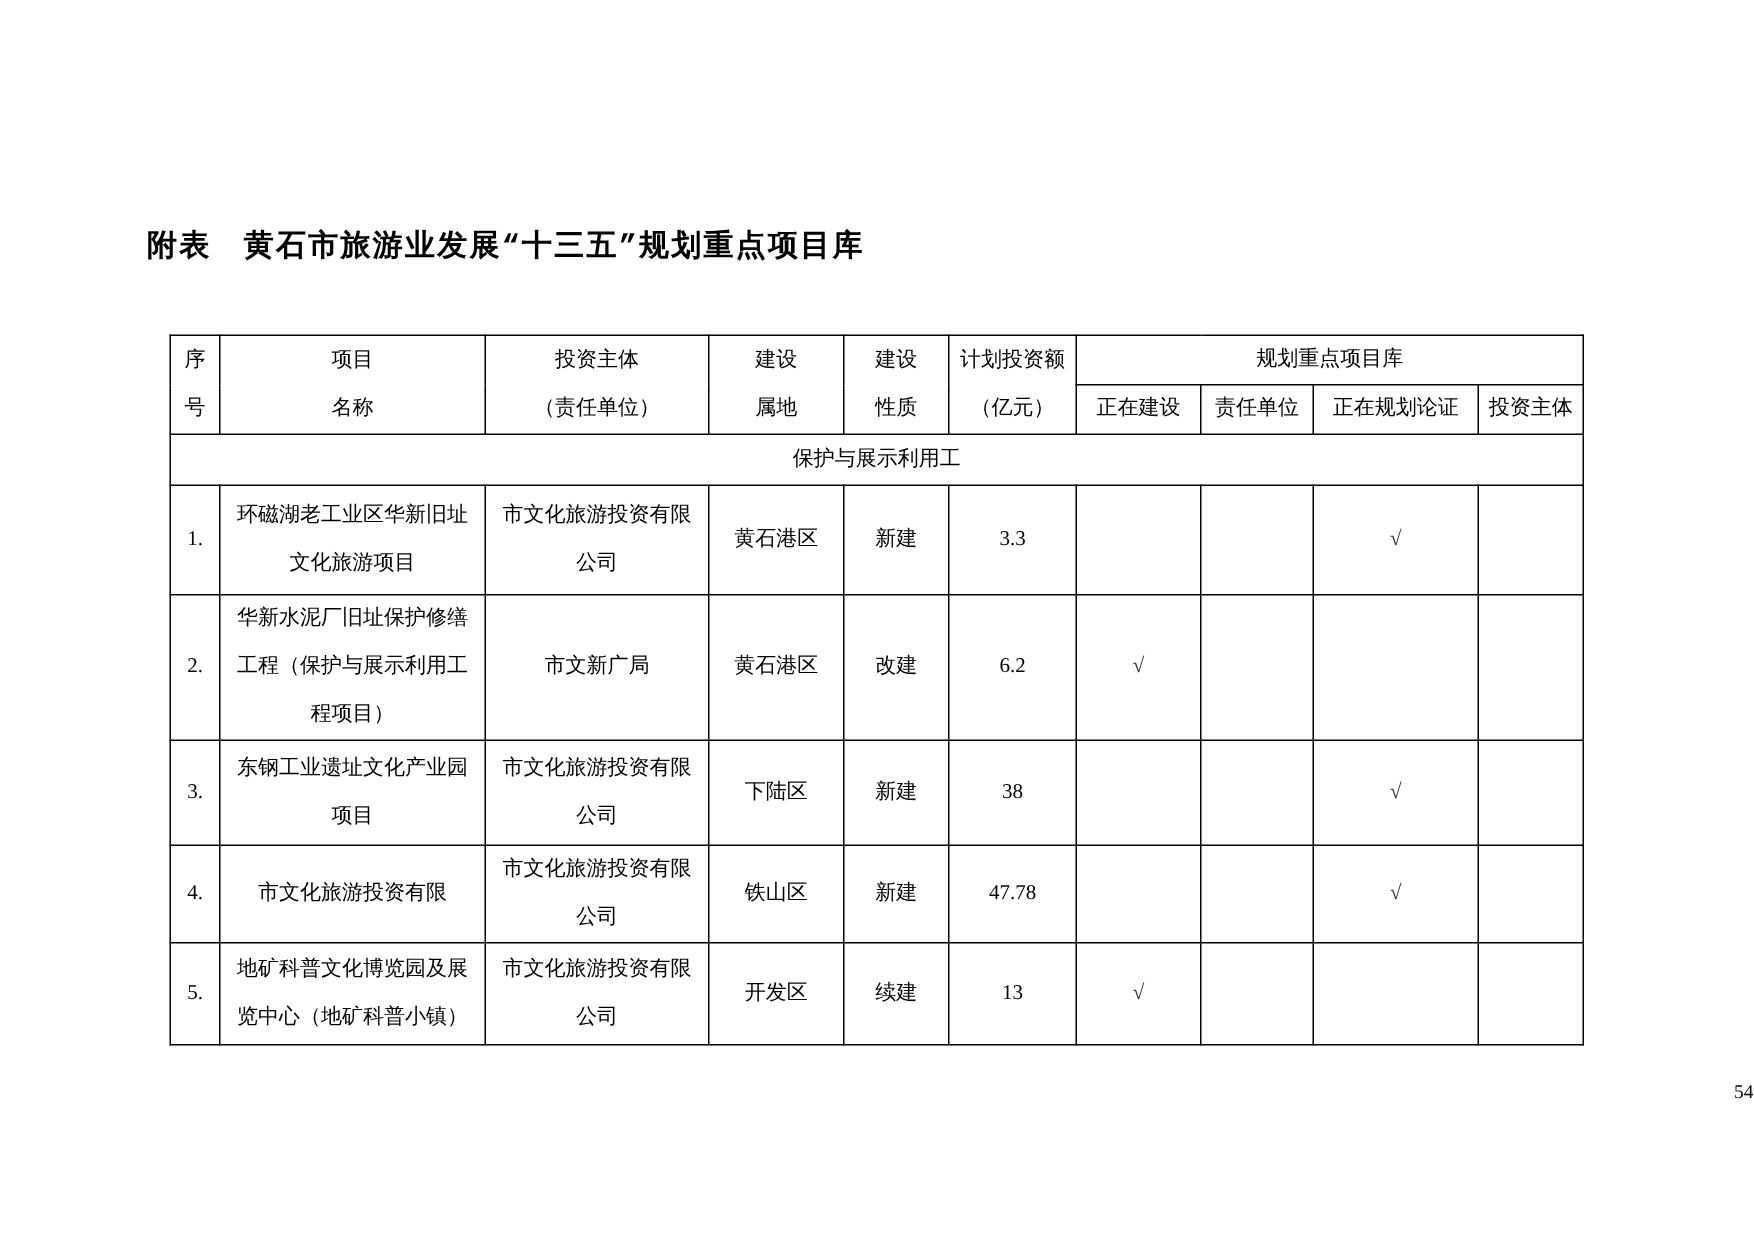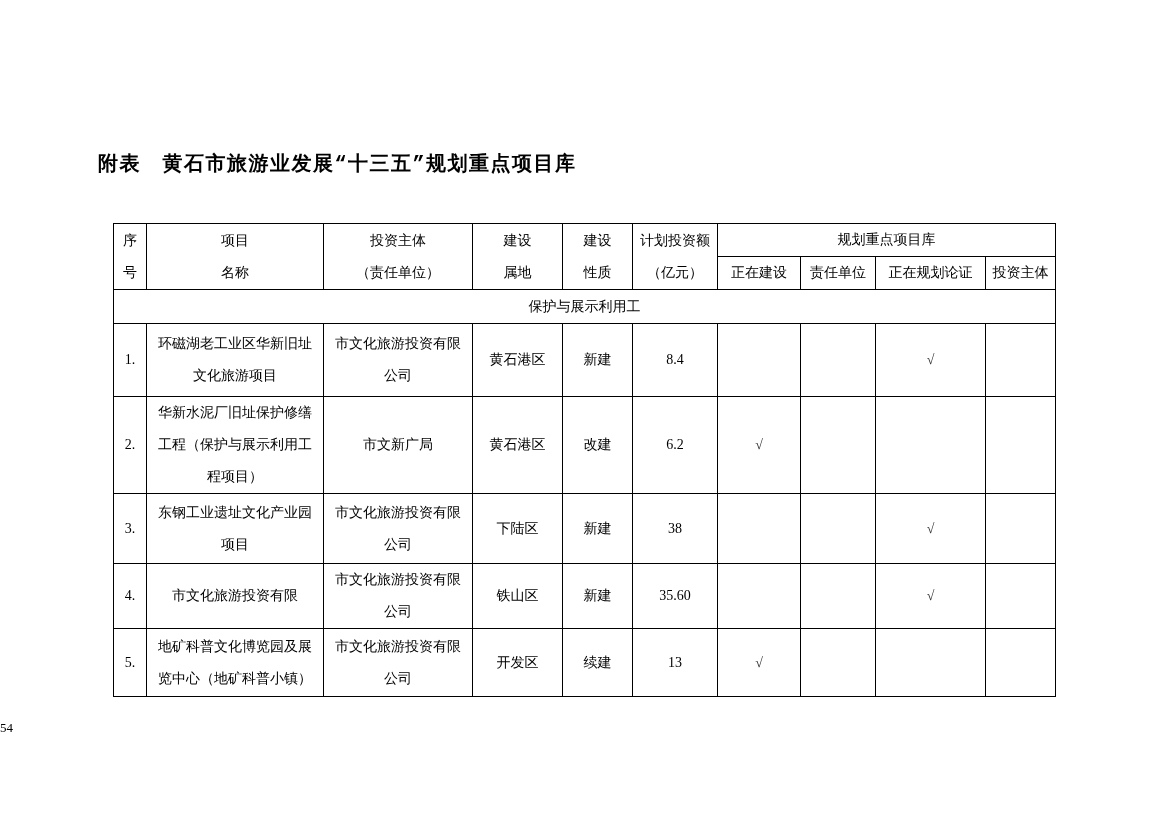--- a/index.html
+++ b/index.html
@@ -41,21 +41,21 @@
     white-space: pre-line;
     overflow: hidden;
   }
   td.name-cell { line-height: 35px; }
   td.check-cell { color: #333333; font-size: 13px; }
   .page-number {
     position: absolute;
     left: 0;
     right: 0;
     top: 720px;
-    text-align: left;
+    text-align: right;
     font-size: 13px;
   }
 </style>
 </head>
 <body>
 
 <div class="page">
 
   <h1 class="doc-title">附表　黄石市旅游业发展“十三五”规划重点项目库</h1>
 
@@ -100,21 +100,21 @@
       </tr>
 
       <tr style="height:73px">
         <td>1.</td>
         <td class="name-cell">环磁湖老工业区华新旧址
 文化旅游项目</td>
         <td class="name-cell">市文化旅游投资有限
 公司</td>
         <td>黄石港区</td>
         <td>新建</td>
-        <td>8.4</td>
+        <td>3.3</td>
         <td class="check-cell"></td>
         <td class="check-cell"></td>
         <td class="check-cell">√</td>
         <td class="check-cell"></td>
       </tr>
 
       <tr style="height:90px">
         <td>2.</td>
         <td class="name-cell">华新水泥厂旧址保护修缮
 工程（保护与展示利用工
@@ -144,21 +144,21 @@
         <td class="check-cell"></td>
       </tr>
 
       <tr style="height:63px">
         <td>4.</td>
         <td class="name-cell">市文化旅游投资有限</td>
         <td class="name-cell">市文化旅游投资有限
 公司</td>
         <td>铁山区</td>
         <td>新建</td>
-        <td>35.60</td>
+        <td>47.78</td>
         <td class="check-cell"></td>
         <td class="check-cell"></td>
         <td class="check-cell">√</td>
         <td class="check-cell"></td>
       </tr>
 
       <tr style="height:68px">
         <td>5.</td>
         <td class="name-cell">地矿科普文化博览园及展
 览中心（地矿科普小镇）</td>

